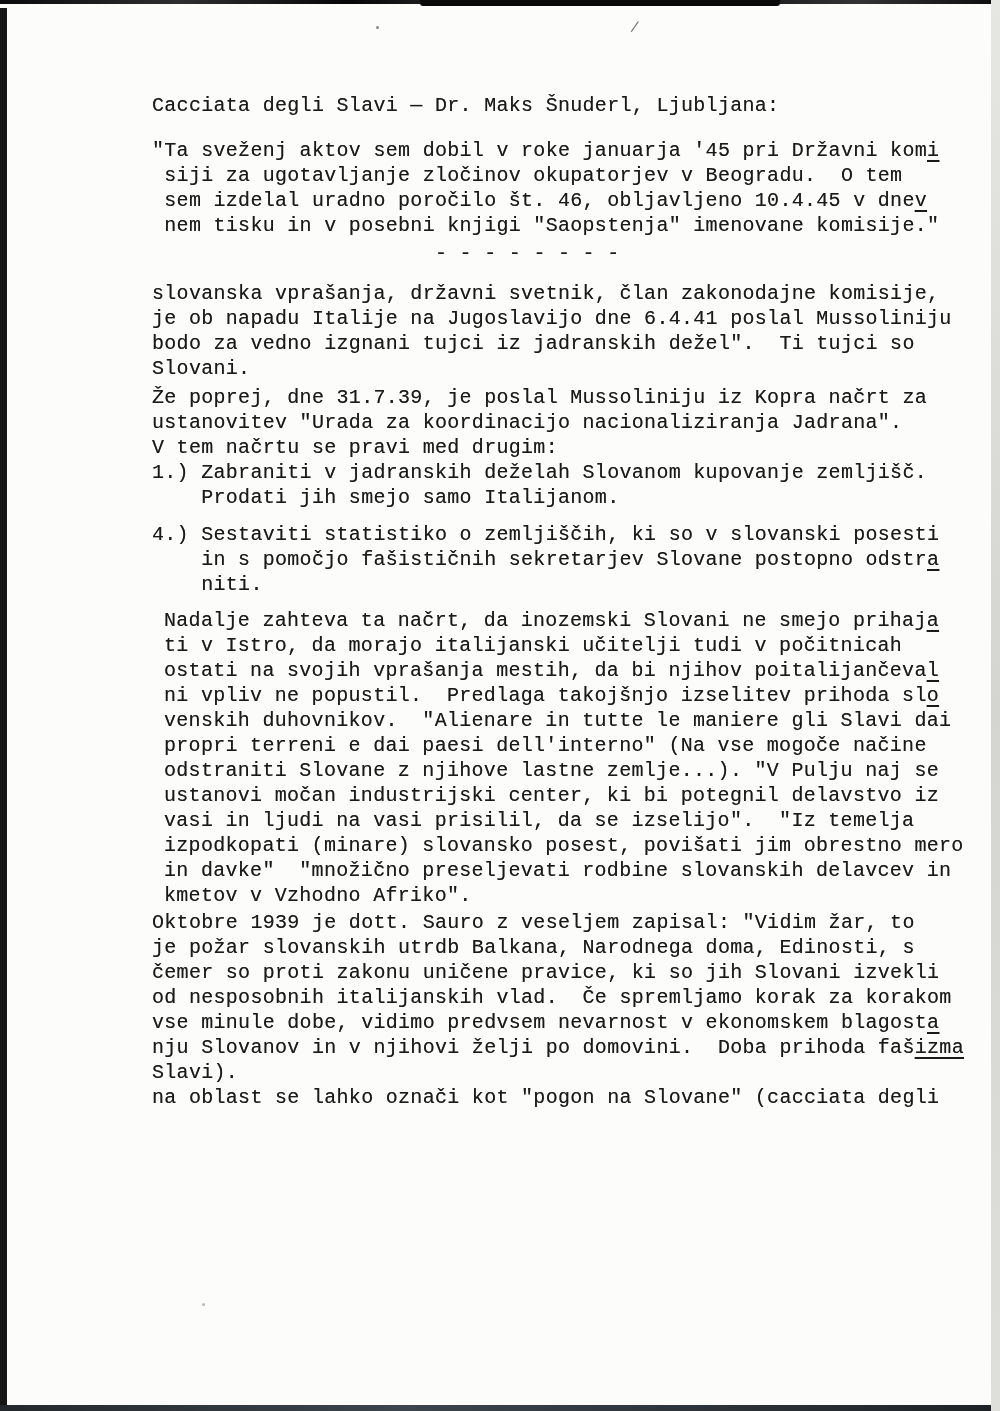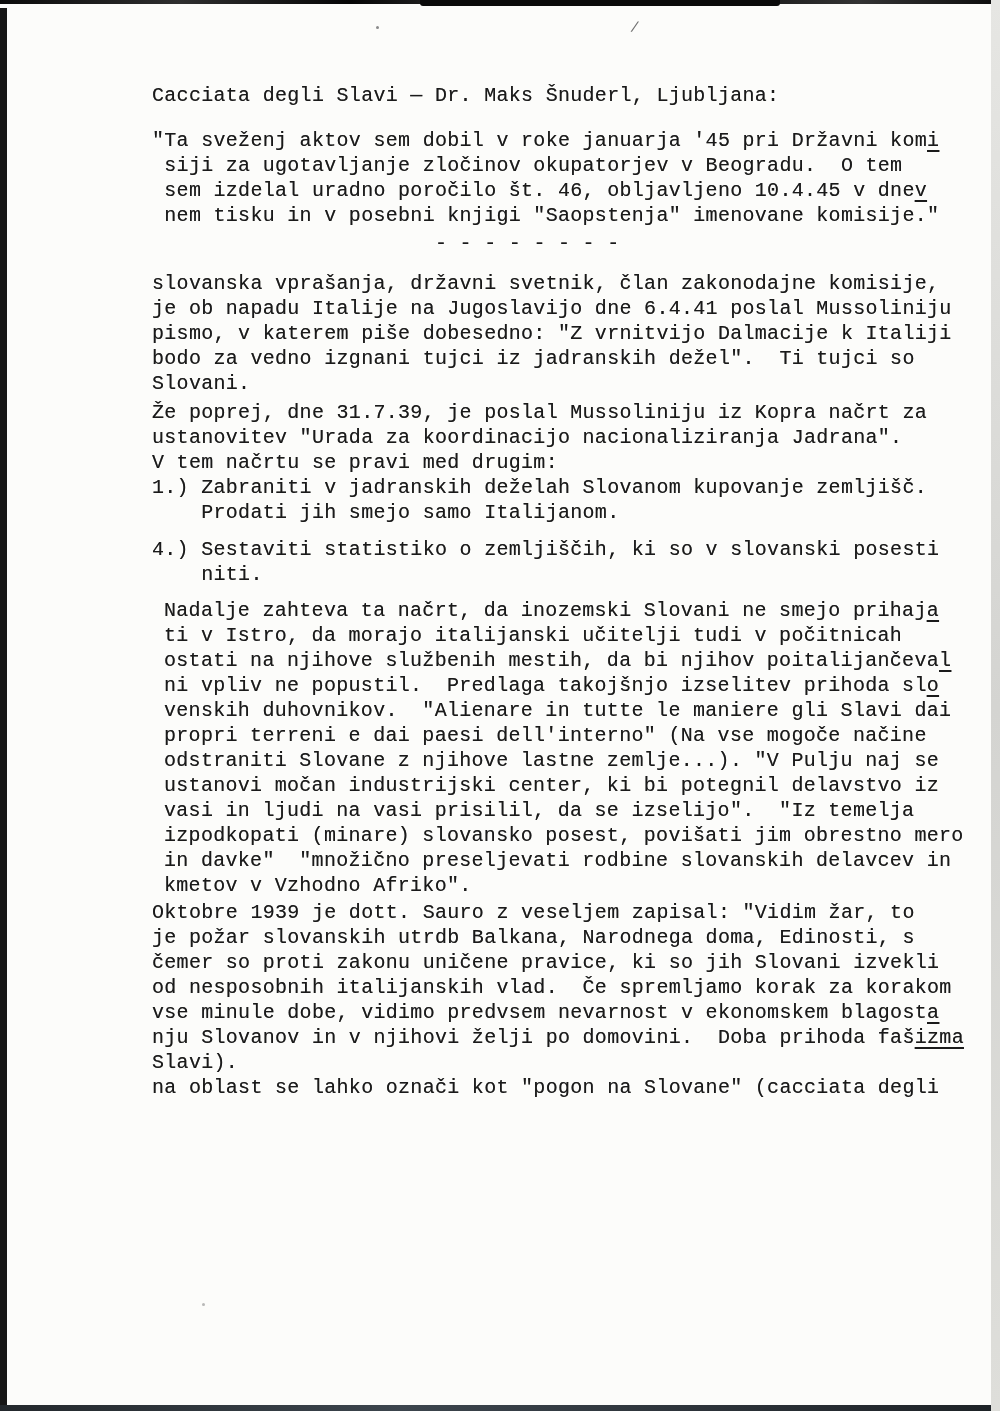--- a/index.html
+++ b/index.html
@@ -32,21 +32,21 @@
   .speck-1 { left: 376px; top: 26px; width: 3px; height: 3px; }
   .speck-2 { left: 202px; top: 1303px; width: 3px; height: 3px; opacity: .6; }
   .slash-mark {
     position: absolute; left: 630px; top: 20px;
     color: #6f6f6f; font-size: 15px; transform: rotate(6deg);
   }
   
   .doc {
     position: absolute;
     left: 152px;
-    top: 83px;
+    top: 93px;
     width: 828px;
     font-size: 20px;
     line-height: 25px;
     letter-spacing: 0.3px;
     text-shadow: 0 0 0.5px rgba(20,20,20,0.55);
   }
   .block { margin: 0; }
   .line { white-space: pre; }
   .u { text-decoration: underline; text-decoration-thickness: 2px; text-underline-offset: 4px; }
   .sep-line { padding-left: 283px; }
@@ -80,41 +80,41 @@
         <div class="line" data-name="text-line"><span data-name="text-segment"> siji za ugotavljanje zločinov okupatorjev v Beogradu.  O tem</span></div>
         <div class="line" data-name="text-line"><span data-name="text-segment"> sem izdelal uradno poročilo št. 46, obljavljeno 10.4.45 v dne</span><span class="u" data-name="underlined-text">v</span></div>
         <div class="line" data-name="text-line"><span data-name="text-segment"> nem tisku in v posebni knjigi "Saopstenja" imenovane komisije."</span></div>
       </div>
       <div class="block" data-name="block-dash-separator">
         <div class="line sep-line" data-name="dash-separator-line">- - - - - - - -</div>
       </div>
       <div class="block" data-name="block-sauro-paragraph">
         <div class="line" data-name="text-line"><span data-name="text-segment">slovanska vprašanja, državni svetnik, član zakonodajne komisije,</span></div>
         <div class="line" data-name="text-line"><span data-name="text-segment">je ob napadu Italije na Jugoslavijo dne 6.4.41 poslal Mussoliniju</span></div>
-        <div class="line" data-name="text-line"><span data-name="text-segment">pismo, v katerem piše dobesedno: "Z vrnitvijo Dalmacije k Italiji</span></div>
         <div class="line" data-name="text-line"><span data-name="text-segment">bodo za vedno izgnani tujci iz jadranskih dežel".  Ti tujci so</span></div>
         <div class="line" data-name="text-line"><span data-name="text-segment">Slovani.</span></div>
       </div>
       <div class="block" data-name="block-kopra-plan-paragraph">
         <div class="line" data-name="text-line"><span data-name="text-segment">Že poprej, dne 31.7.39, je poslal Mussoliniju iz Kopra načrt za</span></div>
         <div class="line" data-name="text-line"><span data-name="text-segment">ustanovitev "Urada za koordinacijo nacionaliziranja Jadrana".</span></div>
         <div class="line" data-name="text-line"><span data-name="text-segment">V tem načrtu se pravi med drugim:</span></div>
       </div>
       <div class="block" data-name="block-list-item-1">
         <div class="line" data-name="text-line"><span data-name="text-segment">1.) Zabraniti v jadranskih deželah Slovanom kupovanje zemljišč.</span></div>
         <div class="line" data-name="text-line"><span data-name="text-segment">    Prodati jih smejo samo Italijanom.</span></div>
       </div>
       <div class="block" data-name="block-list-item-2">
         <div class="line" data-name="text-line"><span data-name="text-segment">4.) Sestaviti statistiko o zemljiščih, ki so v slovanski posesti</span></div>
+        <div class="line" data-name="text-line"><span data-name="text-segment">    in s pomočjo fašističnih sekretarjev Slovane postopno odstr</span><span class="u" data-name="underlined-text">a</span></div>
         <div class="line" data-name="text-line"><span data-name="text-segment">    niti.</span></div>
       </div>
       <div class="block" data-name="block-nadalje-paragraph">
         <div class="line" data-name="text-line"><span data-name="text-segment">Nadalje zahteva ta načrt, da inozemski Slovani ne smejo prihaj</span><span class="u" data-name="underlined-text">a</span></div>
         <div class="line" data-name="text-line"><span data-name="text-segment">ti v Istro, da morajo italijanski učitelji tudi v počitnicah</span></div>
-        <div class="line" data-name="text-line"><span data-name="text-segment">ostati na njihove službenih mestih, da bi njihov poitalijančeva</span><span class="u" data-name="underlined-text">l</span></div>
+        <div class="line" data-name="text-line"><span data-name="text-segment">ostati na svojih vprašanja mestih, da bi njihov poitalijančeva</span><span class="u" data-name="underlined-text">l</span></div>
         <div class="line" data-name="text-line"><span data-name="text-segment">ni vpliv ne popustil.  Predlaga takojšnjo izselitev prihoda sl</span><span class="u" data-name="underlined-text">o</span></div>
         <div class="line" data-name="text-line"><span data-name="text-segment">venskih duhovnikov.  "Alienare in tutte le maniere gli Slavi dai</span></div>
         <div class="line" data-name="text-line"><span data-name="text-segment">propri terreni e dai paesi dell'interno" (Na vse mogoče načine</span></div>
         <div class="line" data-name="text-line"><span data-name="text-segment">odstraniti Slovane z njihove lastne zemlje...). "V Pulju naj se</span></div>
         <div class="line" data-name="text-line"><span data-name="text-segment">ustanovi močan industrijski center, ki bi potegnil delavstvo iz</span></div>
         <div class="line" data-name="text-line"><span data-name="text-segment">vasi in ljudi na vasi prisilil, da se izselijo".  "Iz temelja</span></div>
         <div class="line" data-name="text-line"><span data-name="text-segment">izpodkopati (minare) slovansko posest, povišati jim obrestno mero</span></div>
         <div class="line" data-name="text-line"><span data-name="text-segment">in davke"  "množično preseljevati rodbine slovanskih delavcev in</span></div>
         <div class="line" data-name="text-line"><span data-name="text-segment">kmetov v Vzhodno Afriko".</span></div>
       </div>

